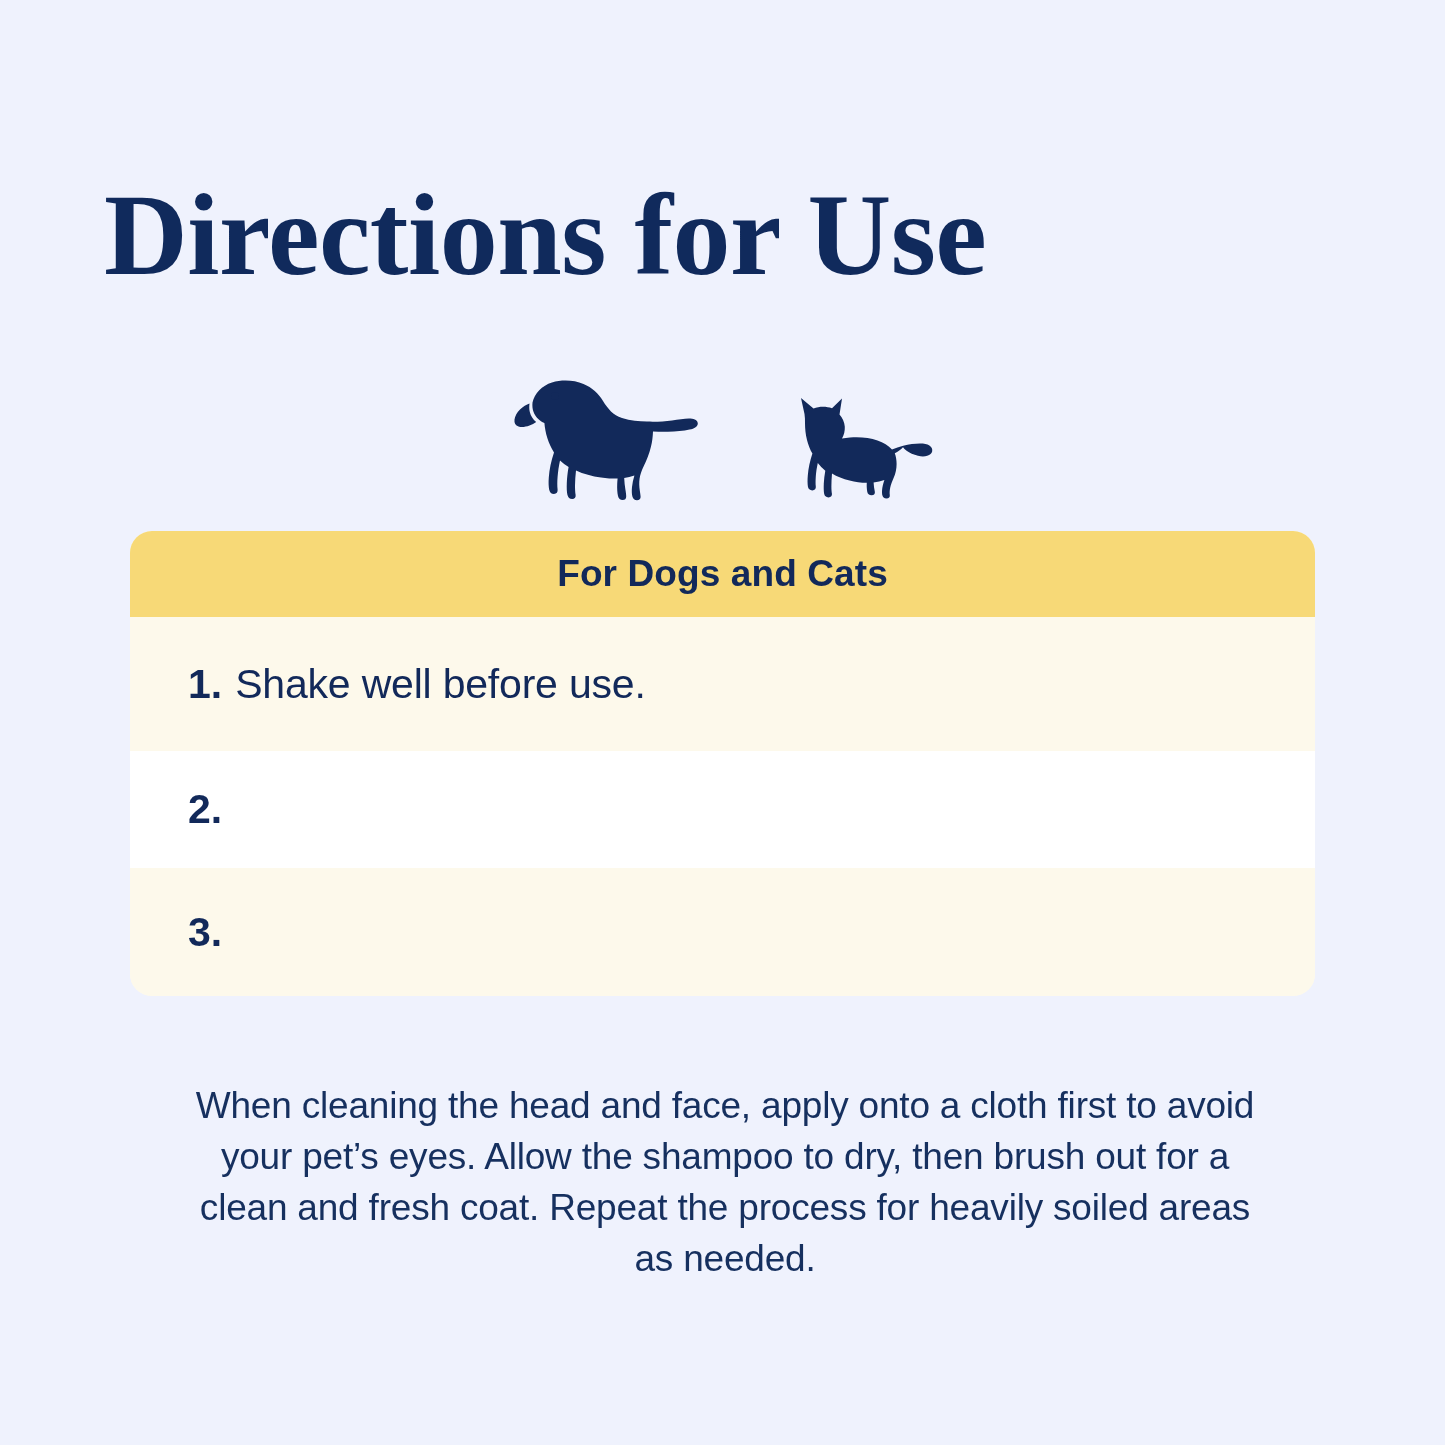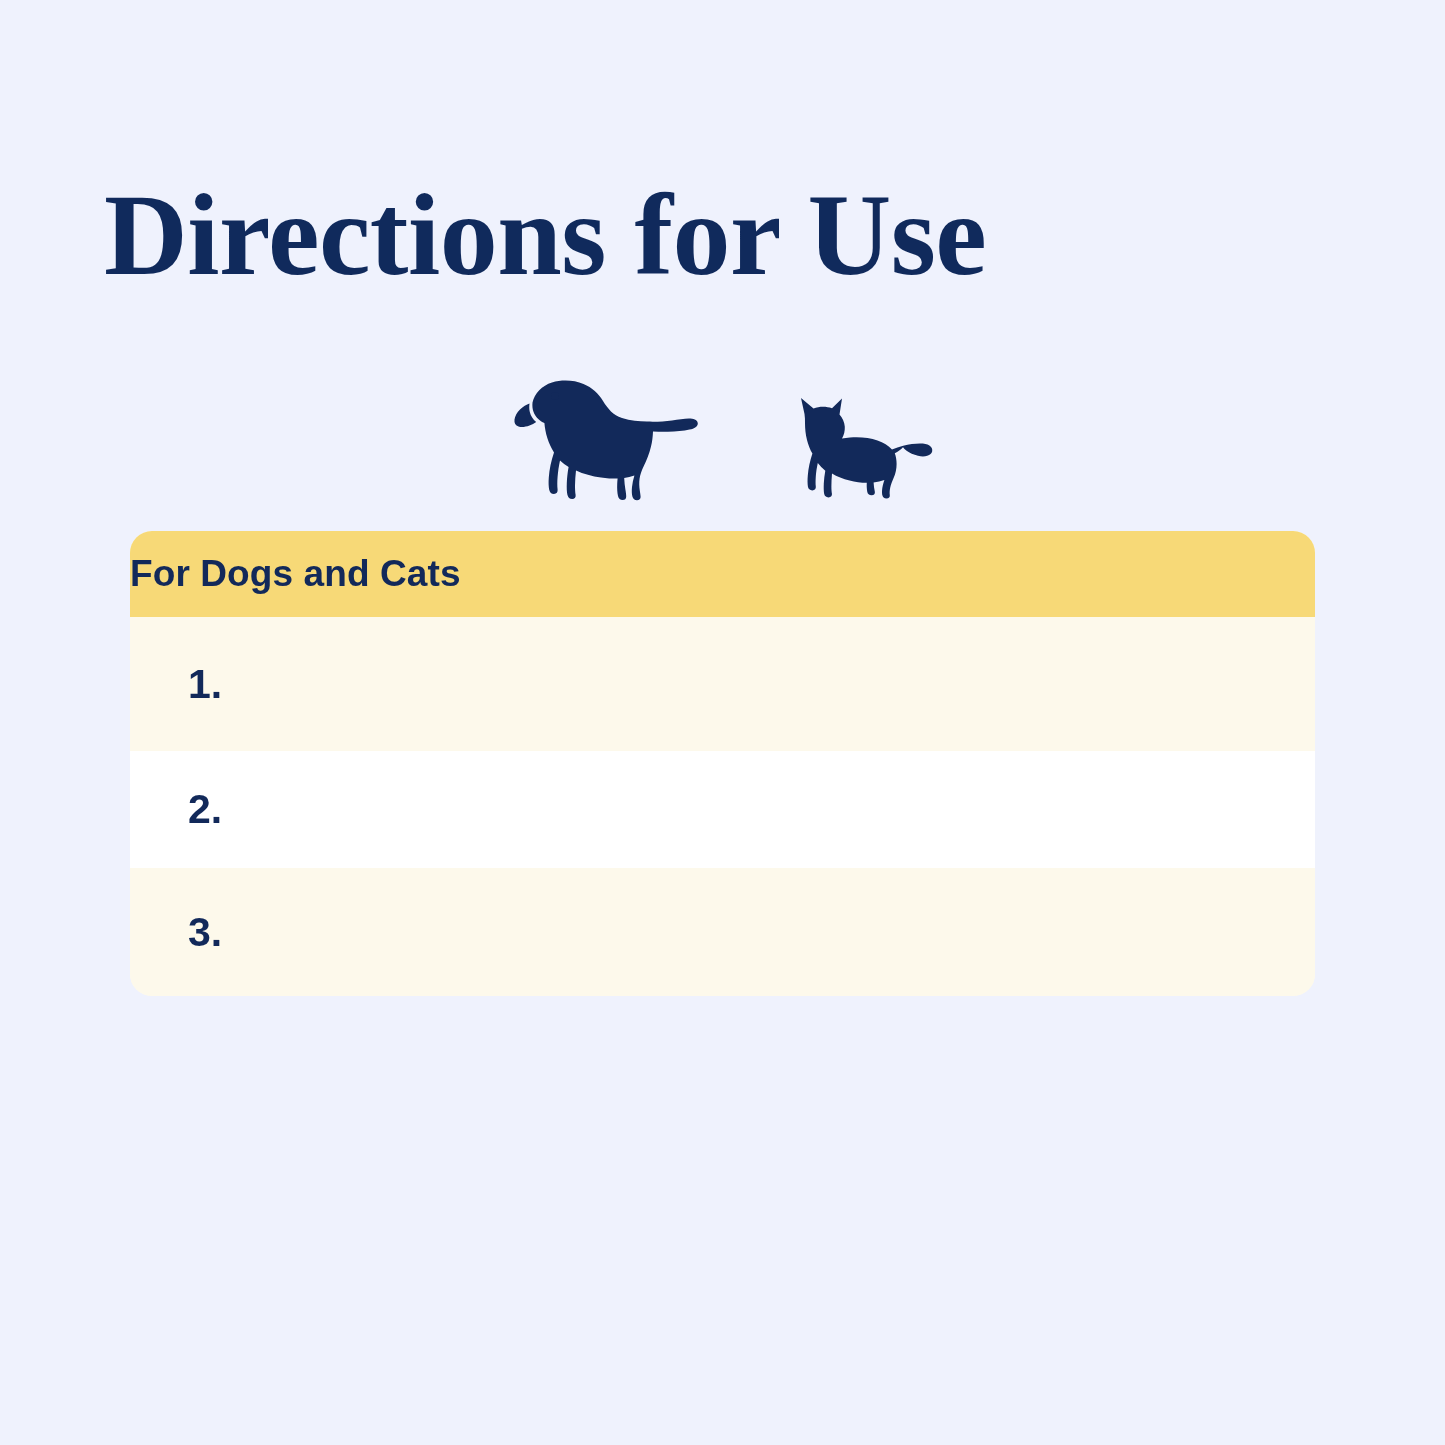--- a/index.html
+++ b/index.html
@@ -62,21 +62,21 @@
     width: 1185px;
     border-radius: 22px;
     overflow: hidden;
     background: #fdfaec;
   }
   .card-header {
     background: #f7d977;
     height: 86px;
     display: flex;
     align-items: center;
-    justify-content: flex-start;
+    justify-content: center;
   }
   .card-header-text {
     font-family: "Liberation Sans", sans-serif;
     font-weight: 700;
     font-size: 37px;
     letter-spacing: 0.1px;
     color: #12295a;
   }
 
   .step-row {
@@ -251,26 +251,28 @@
   </div>
 
   <div class="directions-card">
 
     <div class="card-header">
       <div class="card-header-text">For Dogs and Cats</div>
     </div>
 
     <div class="step-row r1">
       <span class="step-num">1.</span>
+      <span class="step-text">Shake well before use.</span>
     </div>
 
     <div class="step-row r2">
       <span class="step-num">2.</span>
     </div>
 
     <div class="step-row r3">
       <span class="step-num">3.</span>
     </div>
 
   </div>
 
+  <div class="footnote">When cleaning the head and face, apply onto a cloth first to avoid your pet’s eyes. Allow the shampoo to dry, then brush out for a clean and fresh coat. Repeat the process for heavily soiled areas as needed.</div>
 
 </div>
 
 </body></html>

